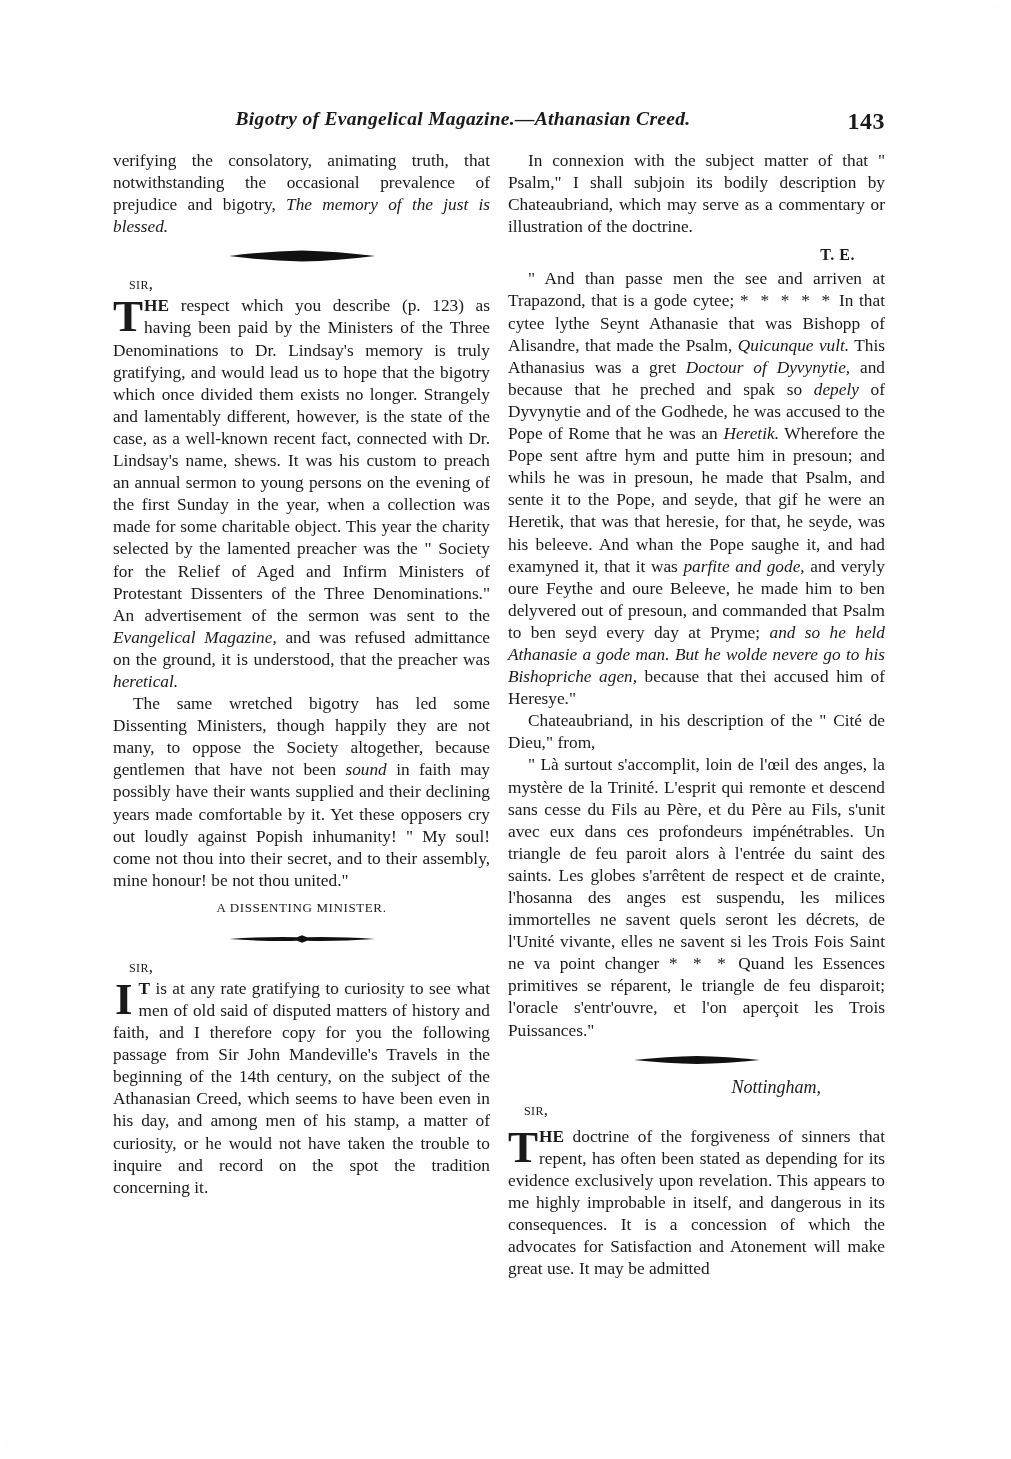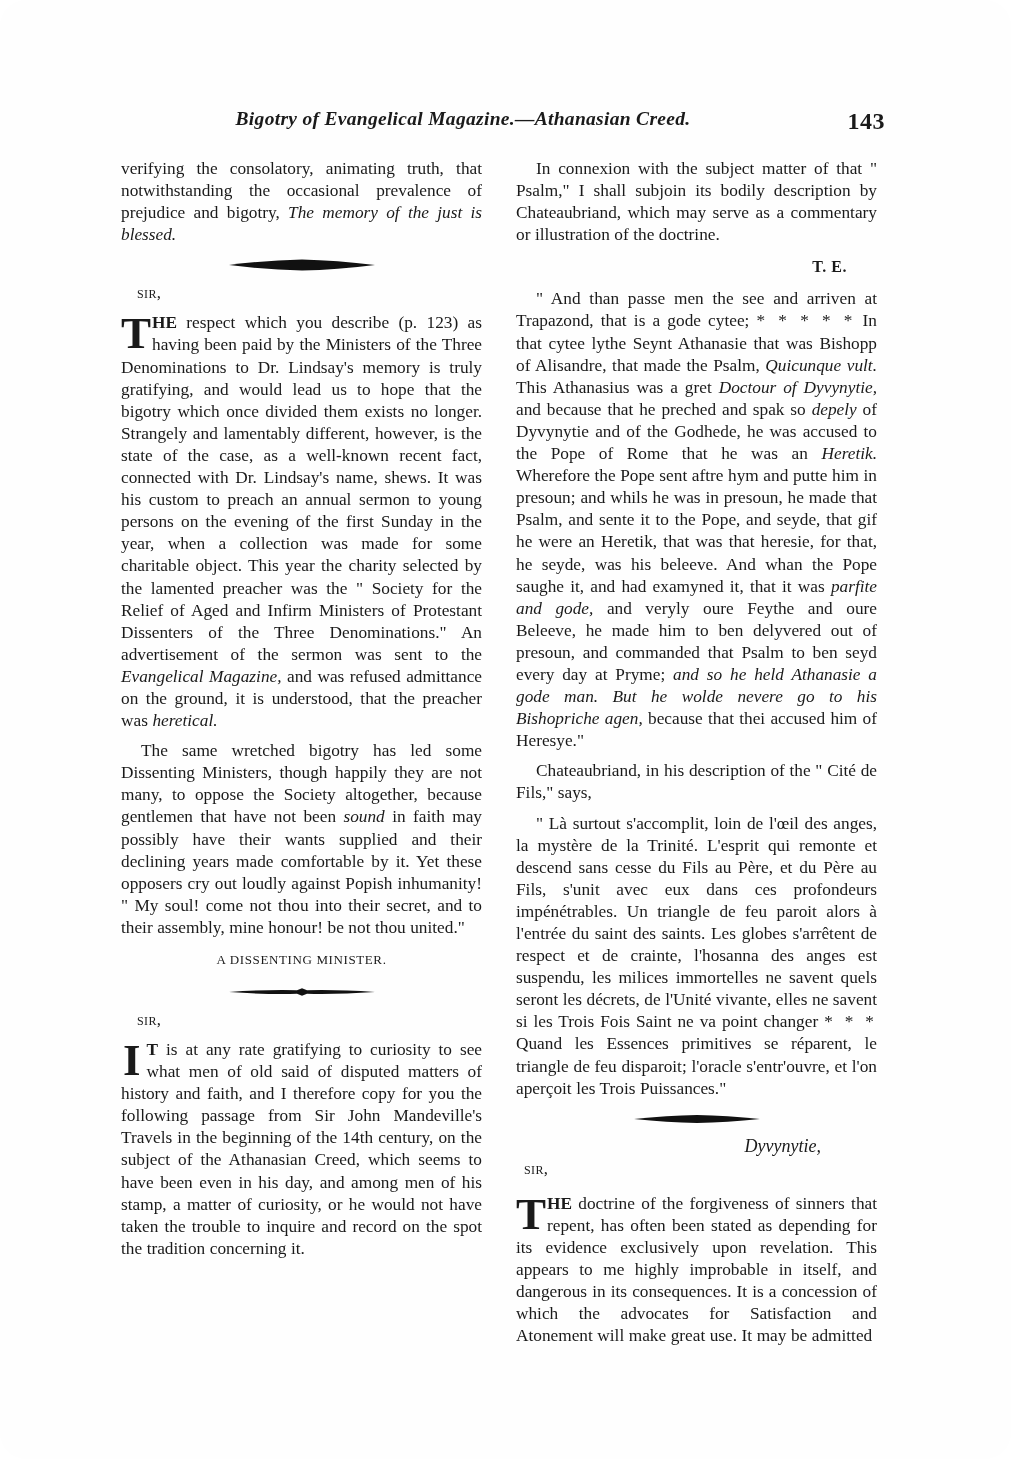--- a/index.html
+++ b/index.html
@@ -60,21 +60,21 @@
     top: 150px;
     width: 772px;
     display: flex;
     gap: 18px;
   }
   .col {
     width: 377px;
   }
 
   p {
-    margin: 8px;
+    margin: 0;
     font-size: 17.3px;
     line-height: 22.1px;
     text-align: justify;
     text-justify: inter-word;
     -webkit-hyphens: none;
     hyphens: none;
     word-spacing: 0.2px;
   }
   p.indent { text-indent: 20px; }
   p.noindent { text-indent: 0; }
@@ -226,32 +226,32 @@
     </div>
 
     <div class="col">
 
       <p class="indent">In connexion with the subject matter of that " Psalm," I shall subjoin its bodily description by Chateaubriand, which may serve as a commentary or illustration of the doctrine.</p>
 
       <p class="signature-right">T. E.</p>
 
       <p class="blockquote"><span>" And than passe men the see and arriven at Trapazond, that is a gode cytee; </span><span class="stars">* * * * *</span><span> In that cytee lythe Seynt Athanasie that was Bishopp of Alisandre, that made the Psalm, </span><i>Quicunque vult.</i><span> This Athanasius was a gret </span><i>Doctour of Dyvynytie,</i><span> and because that he preched and spak so </span><i>depely</i><span> of Dyvynytie and of the Godhede, he was accused to the Pope of Rome that he was an </span><i>Heretik.</i><span> Wherefore the Pope sent aftre hym and putte him in presoun; and whils he was in presoun, he made that Psalm, and sente it to the Pope, and seyde, that gif he were an Heretik, that was that heresie, for that, he seyde, was his beleeve. And whan the Pope saughe it, and had examyned it, that it was </span><i>parfite and gode,</i><span> and veryly oure Feythe and oure Beleeve, he made him to ben delyvered out of presoun, and commanded that Psalm to ben seyd every day at Pryme; </span><i>and so he held Athanasie a gode man. But he wolde nevere go to his Bishopriche agen,</i><span> because that thei accused him of Heresye."</span></p>
 
-      <p class="indent">Chateaubriand, in his description of the " Cité de Fils," says,</p>
+      <p class="indent">Chateaubriand, in his description of the " Cité de Dieu," from,</p>
 
       <p class="blockquote"><span>" Là surtout s'accomplit, loin de l'œil des anges, la mystère de la Trinité. L'esprit qui remonte et descend sans cesse du Fils au Père, et du Père au Fils, s'unit avec eux dans ces profondeurs impénétrables. Un triangle de feu paroit alors à l'entrée du saint des saints. Les globes s'arrêtent de respect et de crainte, l'hosanna des anges est suspendu, les milices immortelles ne savent quels seront les décrets, de l'Unité vivante, elles ne savent si les Trois Fois Saint ne va point changer </span><span class="stars">* * *</span><span> Quand les Essences primitives se réparent, le triangle de feu disparoit; l'oracle s'entr'ouvre, et l'on aperçoit les Trois Puissances."</span></p>
 
       <div class="divider">
         <svg width="130" height="12" viewBox="0 0 130 12" aria-hidden="true">
           <path d="M2 6 Q 35 2.6 65 2 Q 95 2.6 128 6 Q 95 9.4 65 10 Q 35 9.4 2 6 Z" fill="#111"></path>
         </svg>
       </div>
 
       <div class="dateline">
-        <div class="place">Dyvynytie,</div>
+        <div class="place">Nottingham,</div>
         <div class="sir-inline"><span class="sc">Sir,</span></div>
       </div>
 
       <p class="dropcap-para"><span class="dropcap">T</span><span class="after-drop">HE</span><span> doctrine of the forgiveness of sinners that repent, has often been stated as depending for its evidence exclusively upon revelation. This appears to me highly improbable in itself, and dangerous in its consequences. It is a concession of which the advocates for Satisfaction and Atonement will make great use. It may be admitted</span></p>
 
     </div>
   </div>
 </div>
 
 </body></html>

